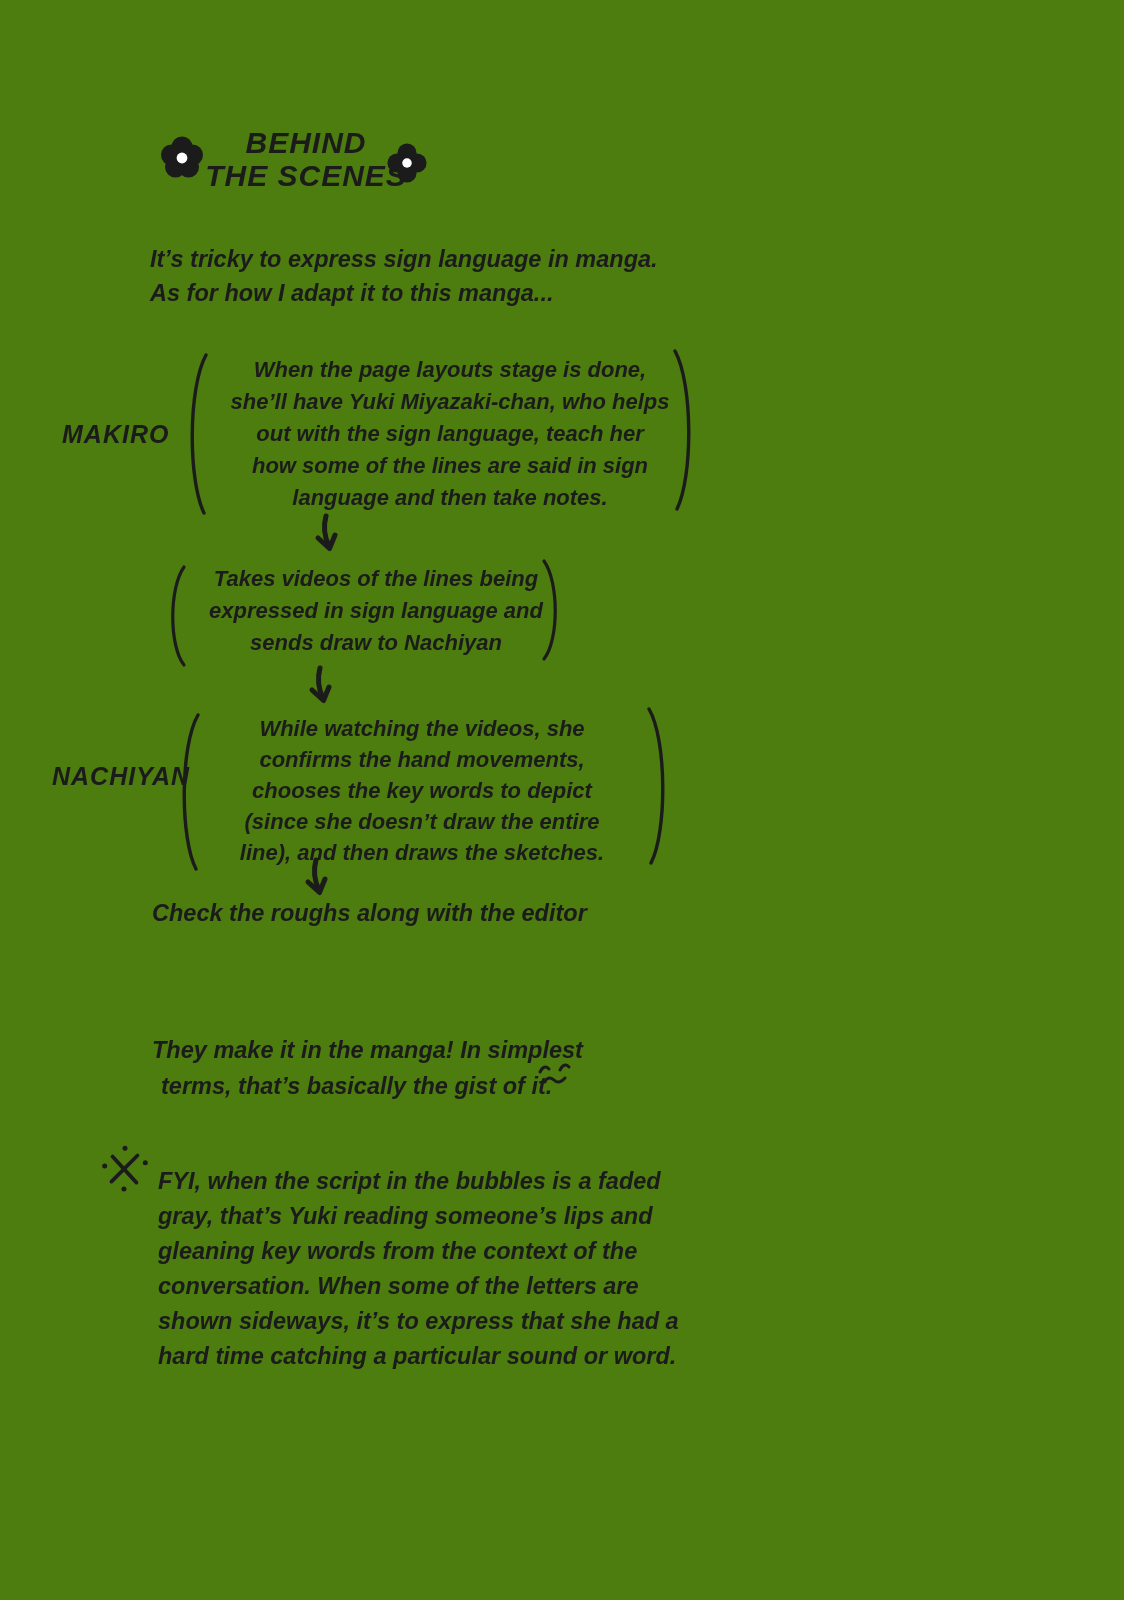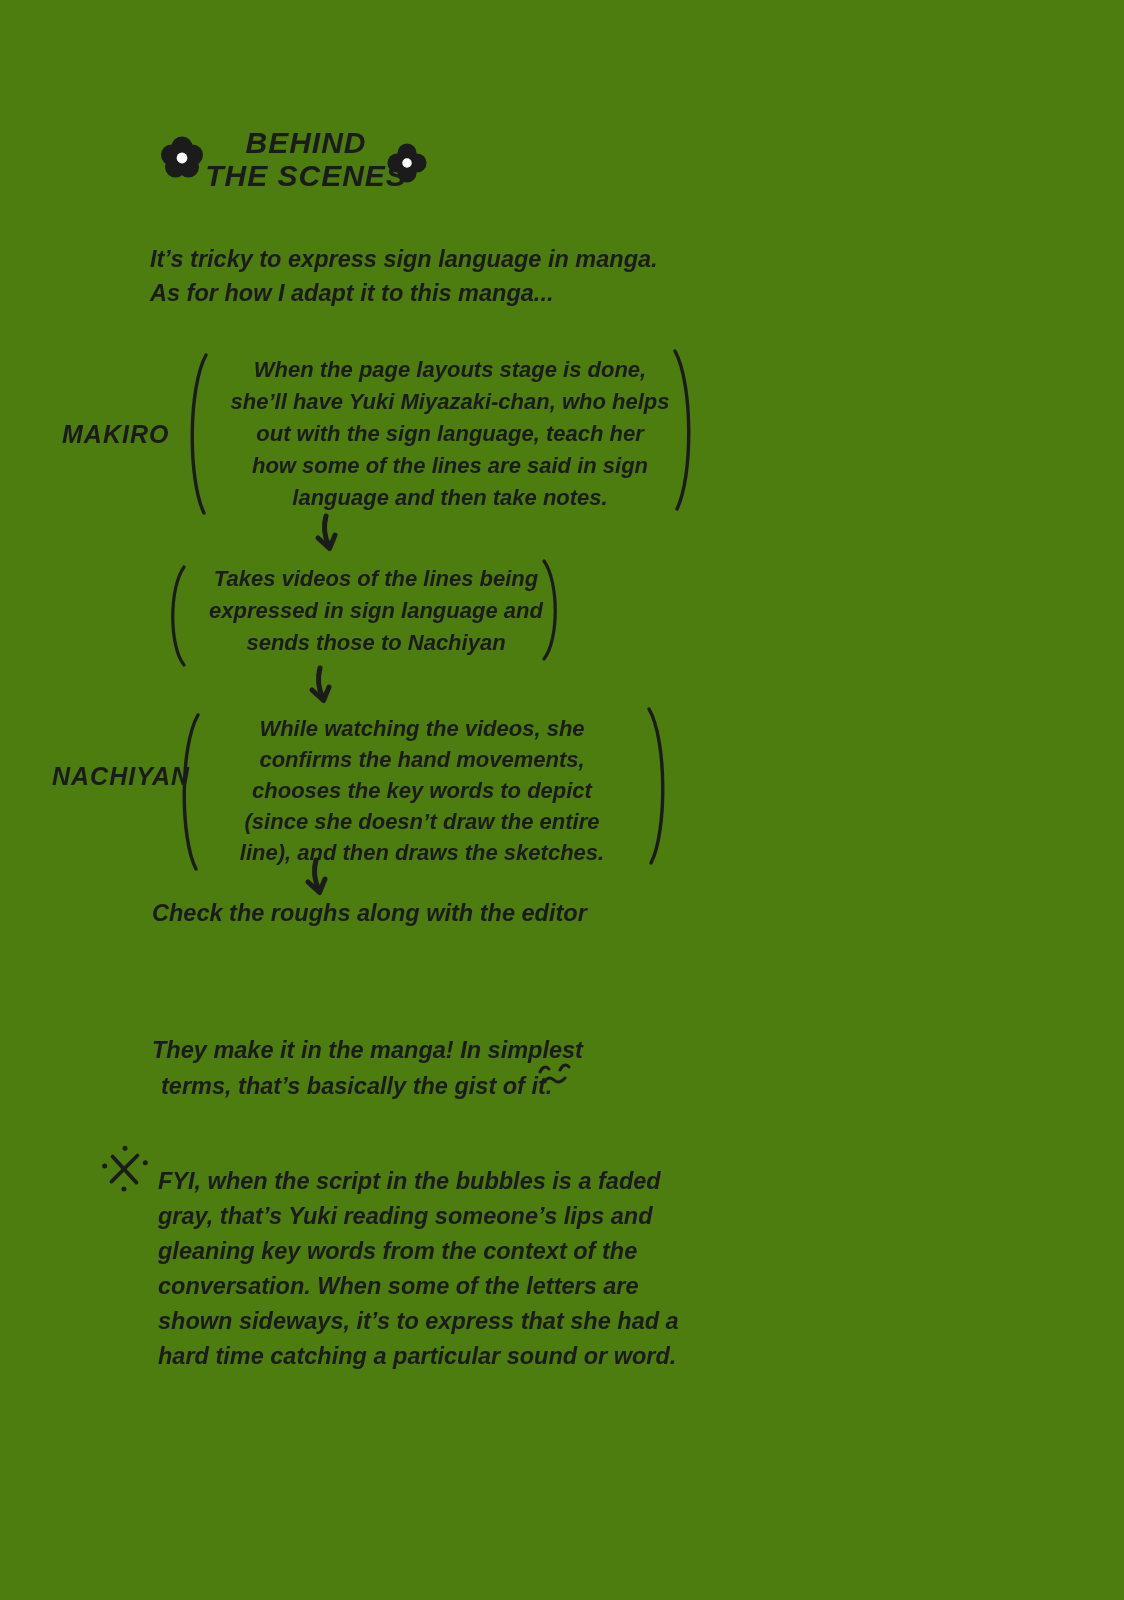--- a/index.html
+++ b/index.html
@@ -101,21 +101,21 @@
   </div>
 
   <div class="abs" style="left:163px; top:564px;">
     <svg width="24" height="104" viewBox="0 0 24 104">
       <path d="M21 3 C 6 24, 6 82, 21 101" fill="none" stroke="#1b1b1b" stroke-width="3.2" stroke-linecap="round"></path>
     </svg>
   </div>
   <div class="abs flow-text b2">
     <div>Takes videos of the lines being</div>
     <div>expressed in sign language and</div>
-    <div>sends those to Nachiyan</div>
+    <div>sends draw to Nachiyan</div>
   </div>
   <div class="abs" style="left:541px; top:558px;">
     <svg width="24" height="104" viewBox="0 0 24 104">
       <path d="M3 3 C 18 24, 18 82, 3 101" fill="none" stroke="#1b1b1b" stroke-width="3.2" stroke-linecap="round"></path>
     </svg>
   </div>
 
   <div class="abs" style="left:300px; top:664px;">
     <svg width="44" height="46" viewBox="0 0 44 46">
       <path d="M20 4 C 17 15, 18 24, 23 34" fill="none" stroke="#1b1b1b" stroke-width="5" stroke-linecap="round"></path>

